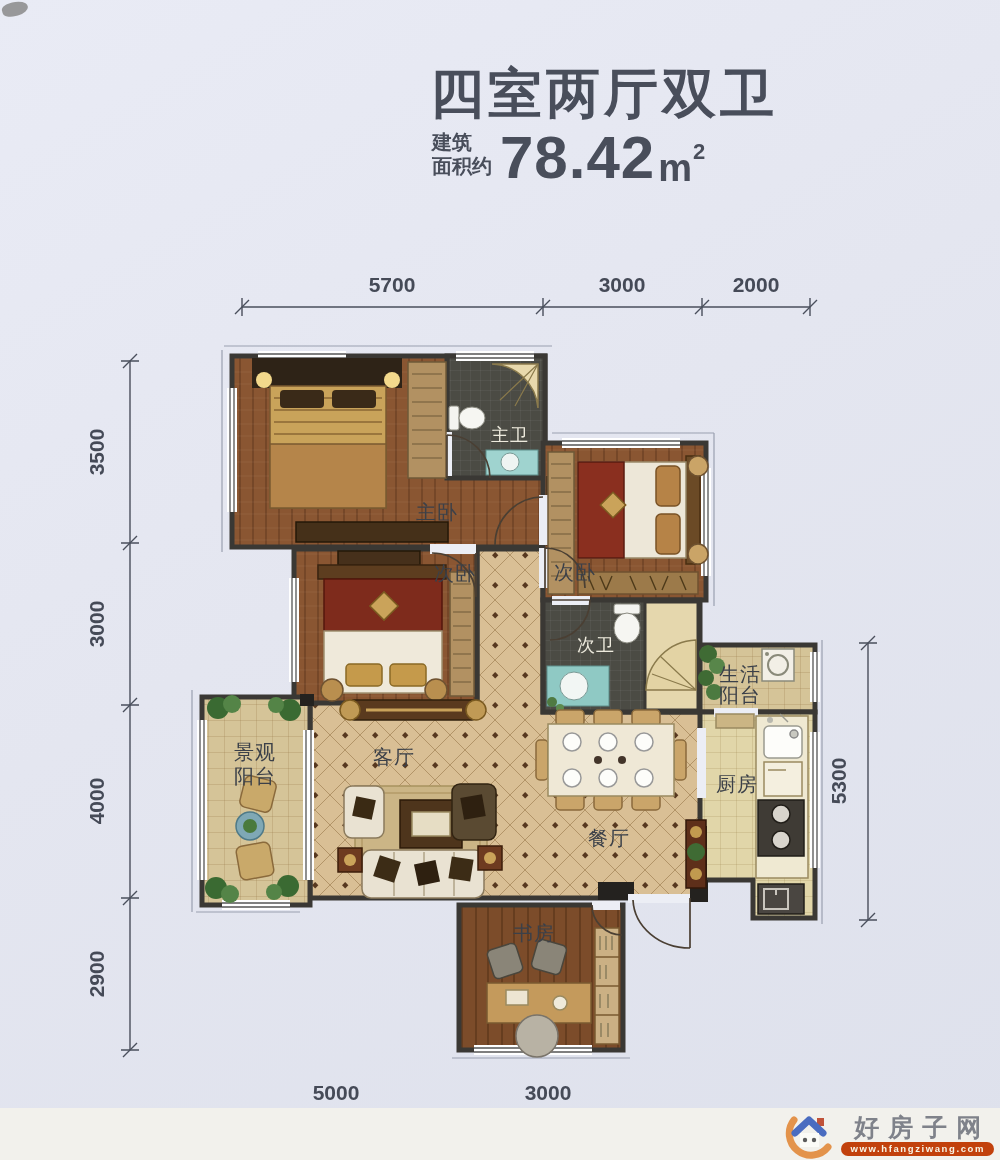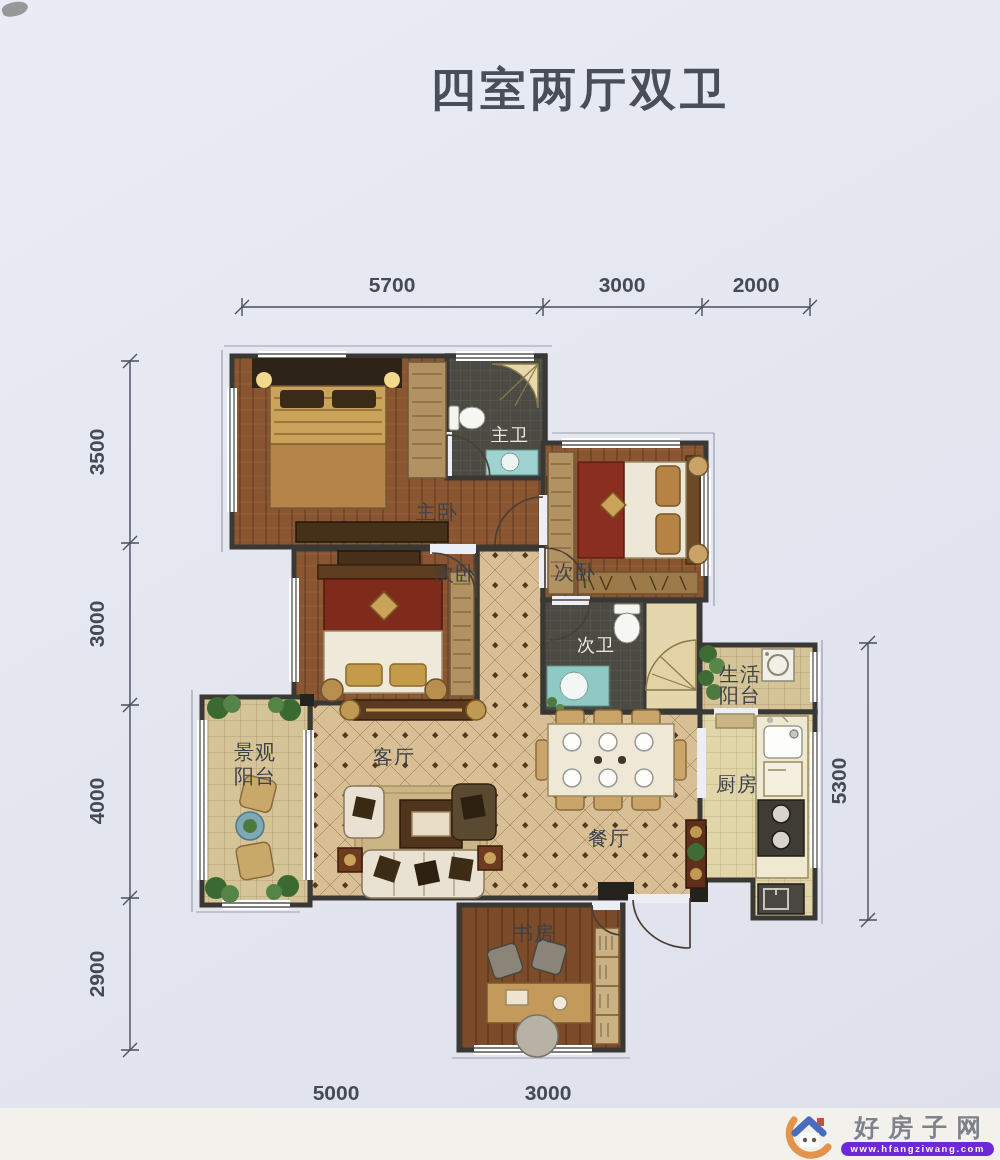--- a/index.html
+++ b/index.html
@@ -4,50 +4,59 @@
 <style>
   html,body{margin:0;padding:0;}
   body{width:1000px;height:1160px;overflow:hidden;
        font-family:"Liberation Sans", sans-serif;}
   .page{position:relative;width:1000px;height:1160px;
         background:linear-gradient(150deg,#e9ebf5 0%,#e4e6f0 45%,#dee1ec 100%);}
   .smudge{position:absolute;left:2px;top:2px;width:26px;height:14px;background:#55534e;
           border-radius:40% 60% 50% 50%;opacity:.55;transform:rotate(-15deg);}
   
   .hexwrap{position:absolute;left:252px;top:42px;width:190px;height:168px;}
-  .title{position:absolute;left:430px;top:66px;font-size:46px;font-weight:600;
+  .title{position:absolute;left:430px;top:66px;font-size:54px;font-weight:600;
          color:#494e5b;letter-spacing:4px;line-height:1;text-align:center;}
   .arearow{position:absolute;left:432px;top:130px;display:flex;align-items:flex-end;color:#494e5b;}
   .arealabel{font-size:20px;font-weight:600;line-height:1.22;margin-bottom:6px;}
   .areavalue{font-size:60px;font-weight:700;line-height:.9;margin-left:8px;letter-spacing:1px;}
   .areaunit{font-size:38px;font-weight:600;line-height:.9;margin-left:3px;}
   .areasup{font-size:22px;font-weight:600;position:relative;top:-20px;margin-left:1px;}
   
   .plan{position:absolute;left:0;top:0;width:1000px;height:1160px;}
   
   .band{position:absolute;left:0;top:1108px;width:1000px;height:52px;background:#f2f1ec;}
   .wm{position:absolute;right:6px;top:3px;display:flex;align-items:center;}
   .wm-texts{display:flex;flex-direction:column;align-items:center;margin-left:4px;}
   .wm-name{font-size:25px;color:#7f828a;letter-spacing:9px;font-weight:600;line-height:1.1;
            padding-left:9px;}
-  .wm-url{margin-top:1px;background:#6d28d9;color:#f8f5e6;font-size:9.5px;font-weight:700;
+  .wm-url{margin-top:1px;background:#c2410c;color:#f8f5e6;font-size:9.5px;font-weight:700;
           letter-spacing:1.6px;border-radius:8px;padding:1px 9px;line-height:1.3;}
   text{font-family:"Liberation Sans", sans-serif;}
   .dimtxt{font-size:21px;font-weight:700;fill:#454a57;}
   .roomtxt{font-size:20px;fill:#3b4049;letter-spacing:1px;}
   .roomtxt-light{font-size:18px;fill:#edeadd;letter-spacing:1px;}
 </style>
 </head>
 <body>
 
 <div class="page">
 
   <div class="smudge"></div>
 
   <div class="title">四室两厅双卫</div>
+  <div class="arearow">
+    <div class="arealabel">
+      <div>建筑</div>
+      <div>面积约</div>
+    </div>
+    <div class="areavalue">78.42</div>
+    <div class="areaunit">m</div>
+    <div class="areasup">2</div>
+  </div>
 
   <svg class="plan" viewBox="0 0 1000 1160">
     <defs>
       <pattern id="tile" width="30" height="30" patternUnits="userSpaceOnUse">
         <rect width="30" height="30" fill="#d9bf95"></rect>
         <path d="M15,0 L30,15 L15,30 L0,15 Z" fill="none" stroke="rgba(140,105,60,.5)" stroke-width="1"></path>
         <rect x="13" y="13" width="4.5" height="4.5" fill="#57381f" transform="rotate(45,15.2,15.2)"></rect>
       </pattern>
       <pattern id="wood" width="26" height="26" patternUnits="userSpaceOnUse">
         <rect width="26" height="26" fill="#8a5632"></rect>

